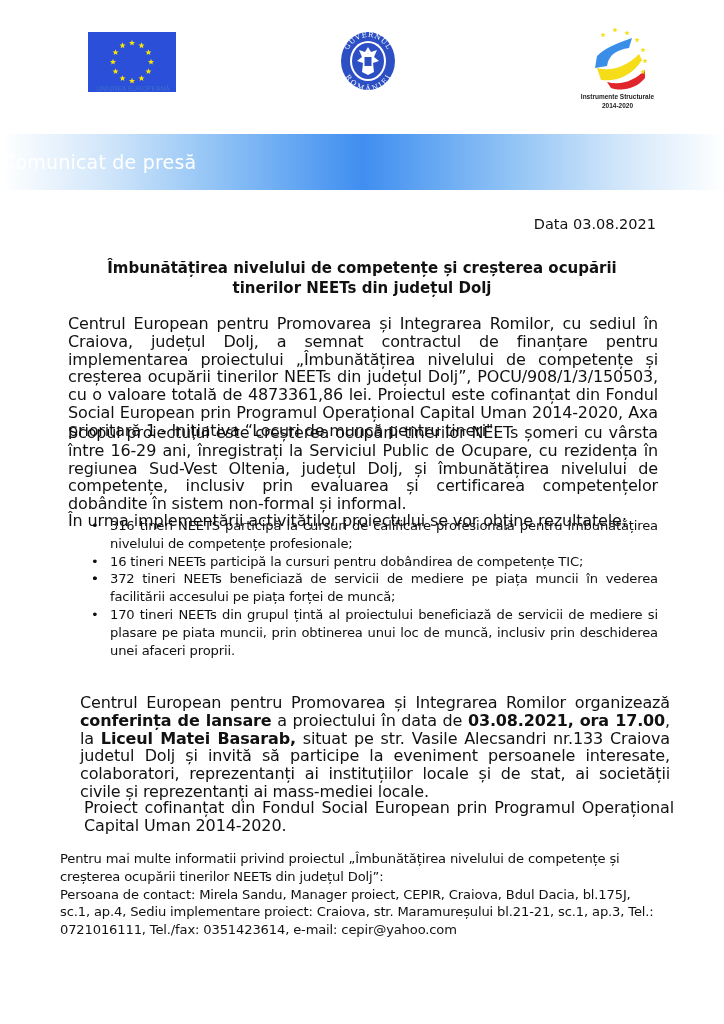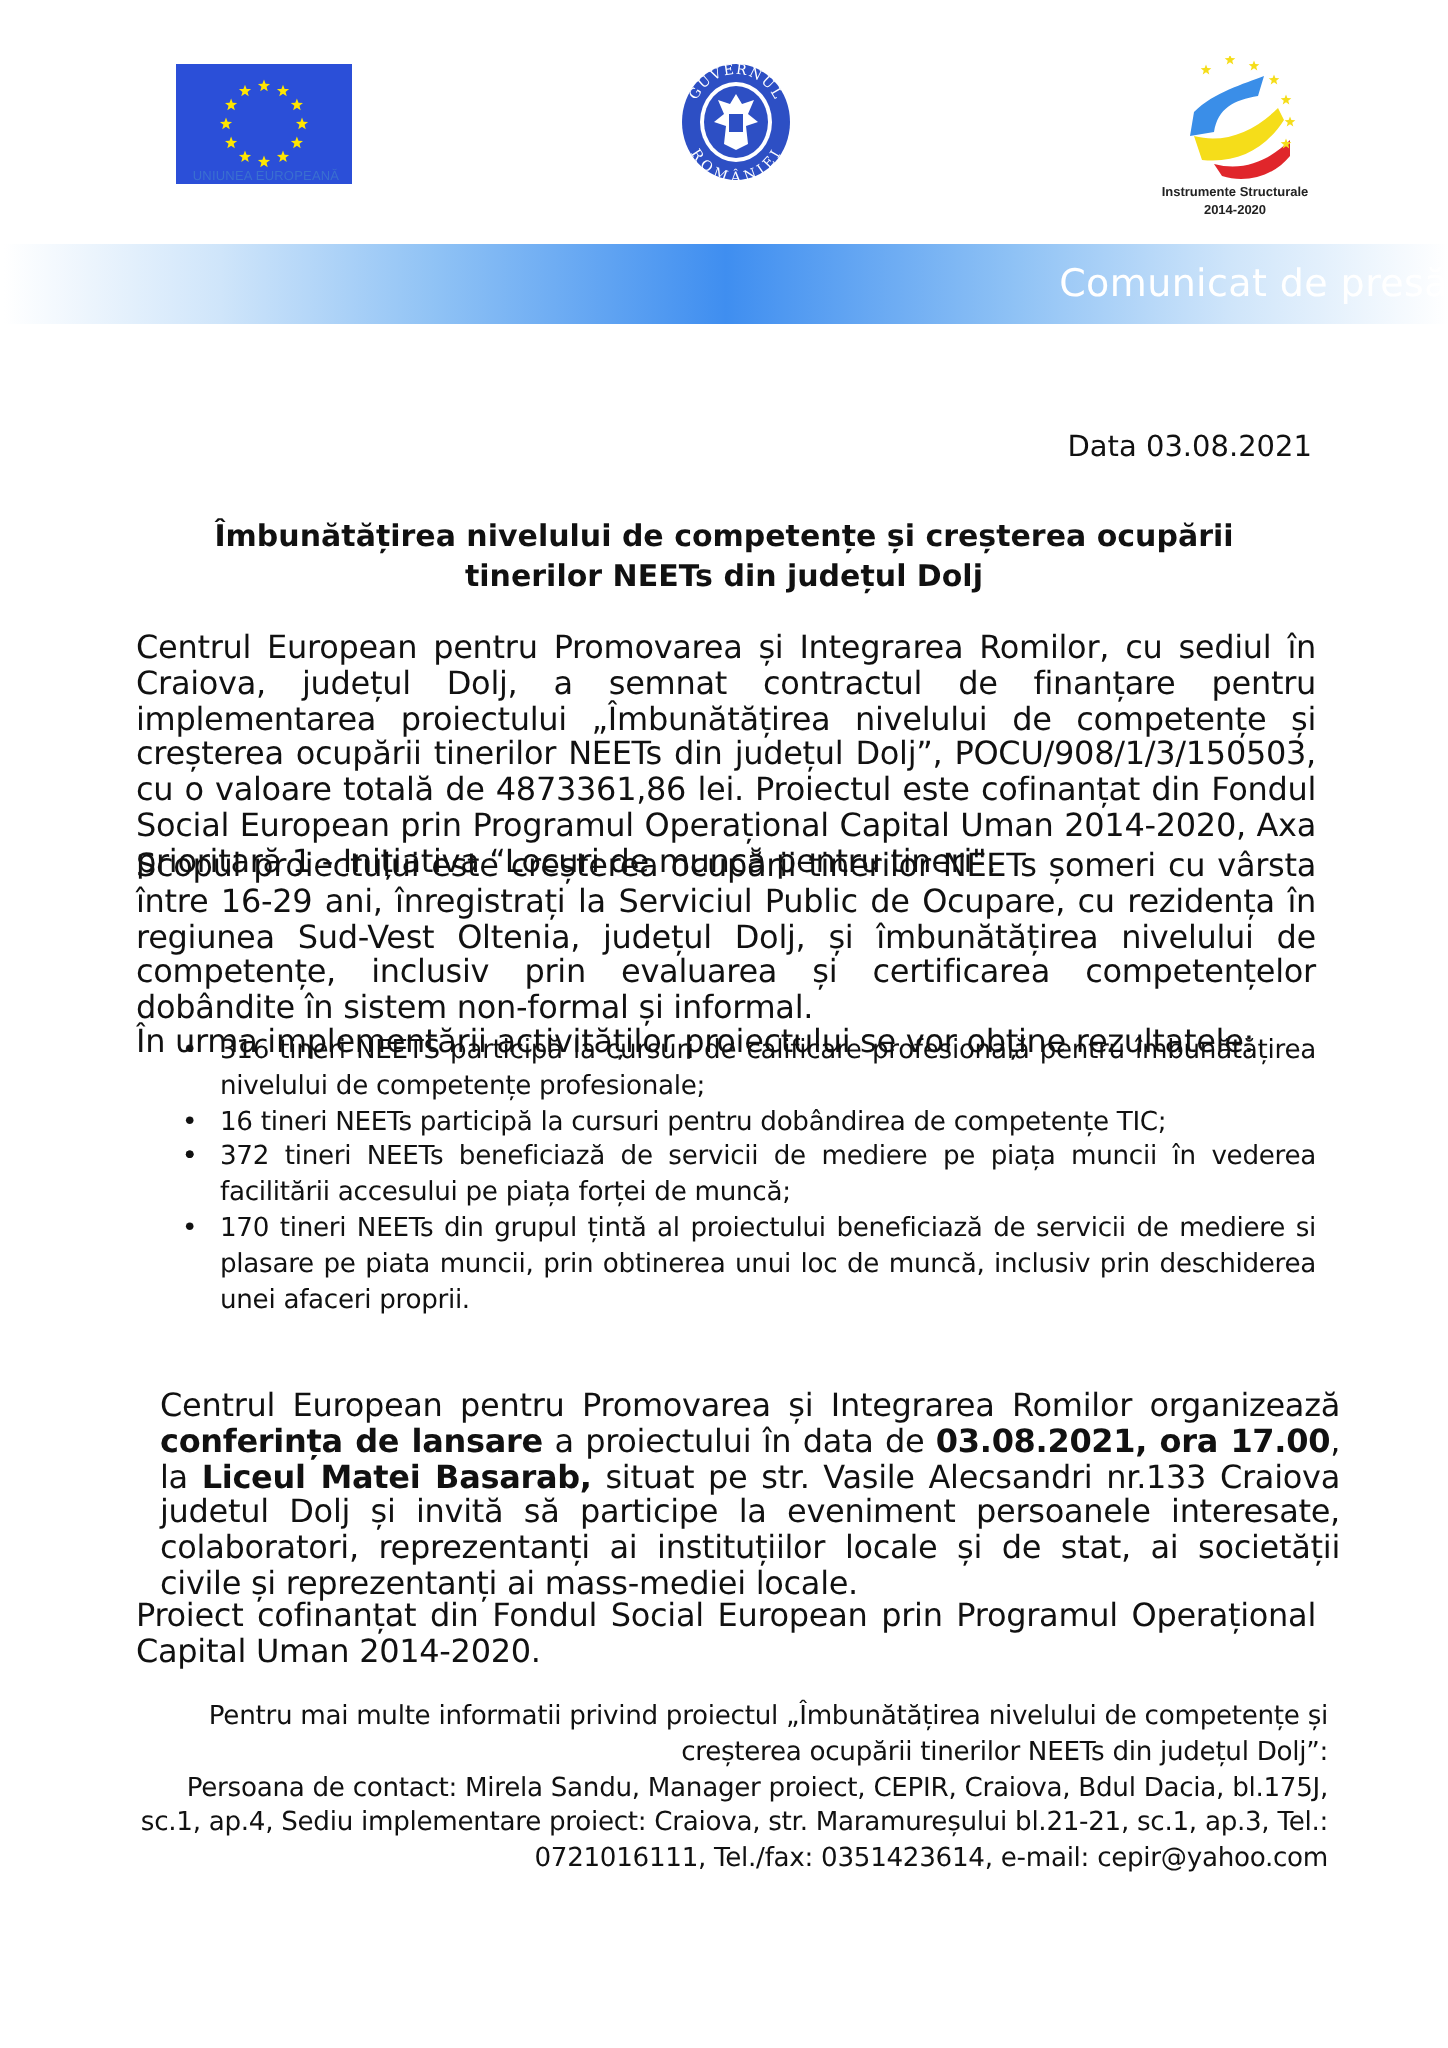--- a/index.html
+++ b/index.html
@@ -8,42 +8,42 @@
   .logo { position: absolute; }
   #eu-logo { left: 88px; top: 32px; width: 90px; height: 63px; }
   #eu-flag { width: 88px; height: 60px; background: #2b4fd8; position: relative; display: block; }
   #eu-caption { position: absolute; left: 88px; top: 85px; width: 90px; text-align: center;
                 font-family: "Liberation Sans", sans-serif; font-size: 6.5px; color: #3a6fd0; letter-spacing: 0.1px; }
   #gov-logo { left: 338px; top: 30px; width: 60px; height: 82px; }
   #is-logo { left: 567px; top: 28px; width: 100px; height: 80px; }
   #is-caption { position: absolute; left: 560px; top: 92px; width: 115px; text-align: center;
                 font-family: "Liberation Sans", sans-serif; font-size: 6.5px; font-weight: bold; color: #222; line-height: 9px; }
 
-  #banner { position: absolute; left: 2px; top: 122px; width: 722px; height: 40px;
+  #banner { position: absolute; left: 2px; top: 134px; width: 722px; height: 56px;
             background: linear-gradient(to right, #ffffff 0%, #cfe5fa 15%, #8fc2f5 30%, #3f8ef0 50%, #8fc2f5 70%, #cfe5fa 85%, #ffffff 100%);
-            display: flex; align-items: center; justify-content: flex-end; }
+            display: flex; align-items: center; justify-content: flex-start; }
   #banner-title { color: #ffffff; font-size: 19px; font-family: "DejaVu Sans", sans-serif; letter-spacing: 0.2px; }
 
   #date { position: absolute; right: 68px; top: 180px; font-size: 14.5px; font-family: "DejaVu Sans", sans-serif; margin-top: 36px; }
 
   #title { position: absolute; left: 70px; width: 584px; top: 240px; text-align: center;
            font-weight: bold; font-size: 15px; line-height: 20px; margin-top: 18px; }
 
   .para { position: absolute; left: 68px; width: 590px; font-size: 16px; line-height: 17.8px;
           text-align: justify; letter-spacing: -0.15px; }
   #p1 { top: 315px; }
   #p2 { top: 424px; }
   #p3 { top: 512px; }
   #results-list { position: absolute; left: 68px; width: 590px; top: 517px; margin: 0; padding: 0; list-style: none;
                   font-size: 13.1px; line-height: 17.8px; letter-spacing: -0.15px; }
   #results-list li { position: relative; padding-left: 42px; text-align: justify; }
   #results-list li .bullet { position: absolute; left: 23px; top: 0; }
   #p4 { top: 694px; margin-left: 12px; }
-  #p5 { top: 799px; }
-  #contact { position: absolute; left: 60px; width: 604px; top: 850px; text-align: right;
+  #p5 { top: 799px; margin-left: 16px; }
+  #contact { position: absolute; left: 60px; width: 604px; top: 850px; text-align: left;
              font-size: 13.1px; line-height: 17.8px; letter-spacing: -0.15px; }
   b { font-weight: bold; }
 </style>
 </head>
 <body>
 
 <div class="logo" id="eu-logo">
   <svg id="eu-flag" width="88" height="60" viewBox="0 0 88 60">
     <rect width="88" height="60" fill="#2b4fd8"></rect>
     <g id="eu-stars" fill="#ffe600">

